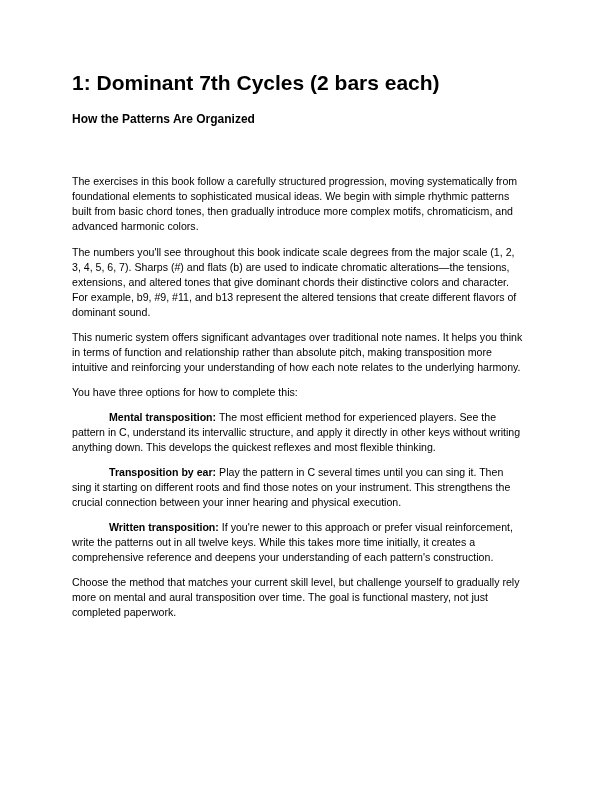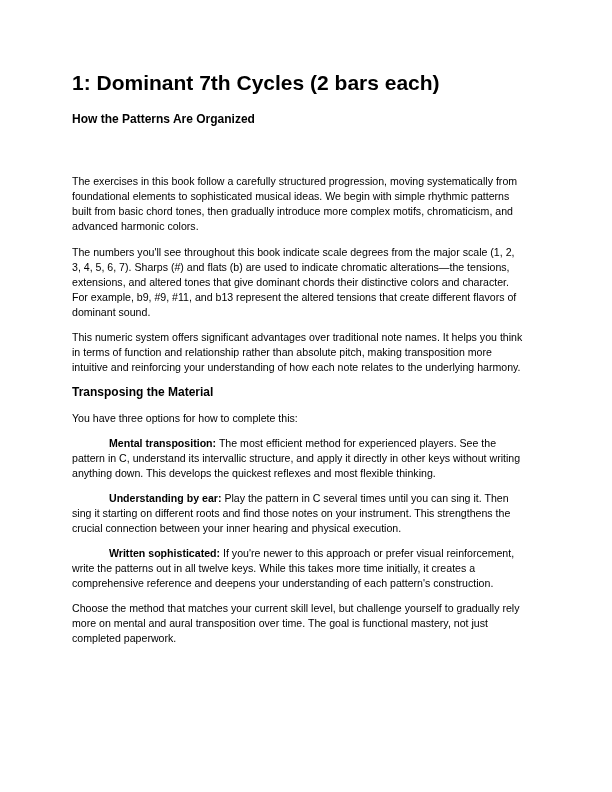--- a/index.html
+++ b/index.html
@@ -50,21 +50,20 @@
 
 <div class="page">
   <h1 class="title">1: Dominant 7th Cycles (2 bars each)</h1>
 
   <h2 class="subhead">How the Patterns Are Organized</h2>
   <p class="para p-intro">The exercises in this book follow a carefully structured progression, moving systematically from foundational elements to sophisticated musical ideas. We begin with simple rhythmic patterns built from basic chord tones, then gradually introduce more complex motifs, chromaticism, and advanced harmonic colors.</p>
 
   <p class="para">The numbers you'll see throughout this book indicate scale degrees from the major scale (1, 2, 3, 4, 5, 6, 7). Sharps (#) and flats (b) are used to indicate chromatic alterations—the tensions, extensions, and altered tones that give dominant chords their distinctive colors and character. For example, b9, #9, #11, and b13 represent the altered tensions that create different flavors of dominant sound.</p>
   <p class="para">This numeric system offers significant advantages over traditional note names. It helps you think in terms of function and relationship rather than absolute pitch, making transposition more intuitive and reinforcing your understanding of how each note relates to the underlying harmony.</p>
 
-  <h2 class="subhead">Transposing the Material</h2>
   <p class="para">You have three options for how to complete this:</p>
 
   <p class="para"><b>Mental transposition:</b><span> The most efficient method for experienced players. See the pattern in C, understand its intervallic structure, and apply it directly in other keys without writing anything down. This develops the quickest reflexes and most flexible thinking.</span></p>
-  <p class="para"><b>Understanding by ear:</b><span> Play the pattern in C several times until you can sing it. Then sing it starting on different roots and find those notes on your instrument. This strengthens the crucial connection between your inner hearing and physical execution.</span></p>
-  <p class="para"><b>Written sophisticated:</b><span> If you're newer to this approach or prefer visual reinforcement, write the patterns out in all twelve keys. While this takes more time initially, it creates a comprehensive reference and deepens your understanding of each pattern's construction.</span></p>
+  <p class="para"><b>Transposition by ear:</b><span> Play the pattern in C several times until you can sing it. Then sing it starting on different roots and find those notes on your instrument. This strengthens the crucial connection between your inner hearing and physical execution.</span></p>
+  <p class="para"><b>Written transposition:</b><span> If you're newer to this approach or prefer visual reinforcement, write the patterns out in all twelve keys. While this takes more time initially, it creates a comprehensive reference and deepens your understanding of each pattern's construction.</span></p>
 
   <p class="para">Choose the method that matches your current skill level, but challenge yourself to gradually rely more on mental and aural transposition over time. The goal is functional mastery, not just completed paperwork.</p>
 </div>
 
 </body></html>

